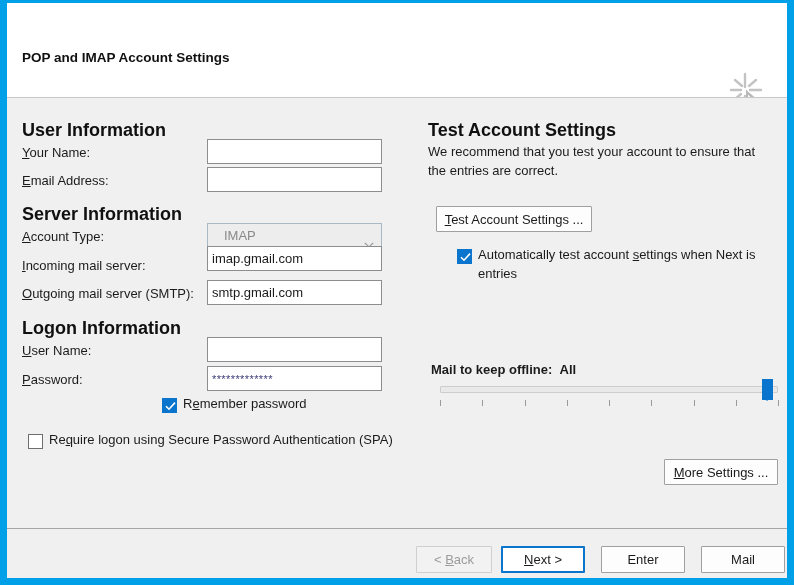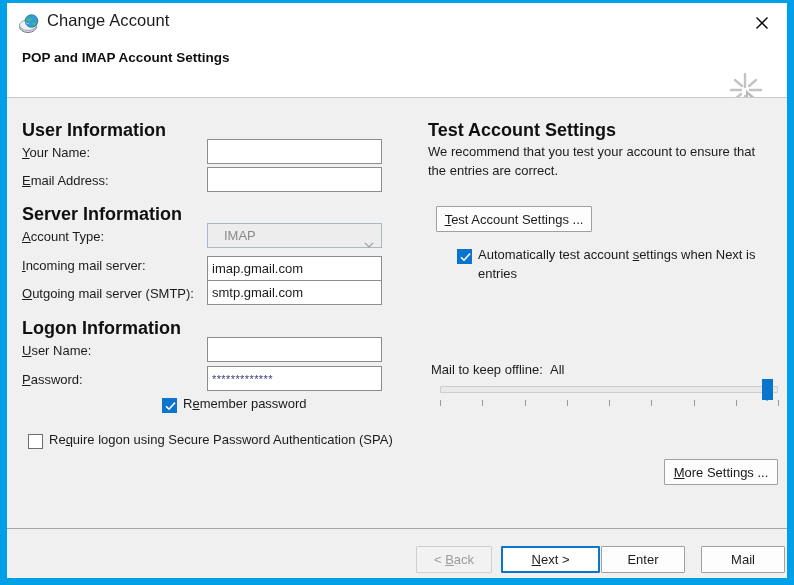--- a/index.html
+++ b/index.html
@@ -120,39 +120,20 @@
     border-left:5.5px solid transparent;border-right:5.5px solid transparent;
     border-top:5px solid #0b74cd;
   }
   .tick-m{position:absolute;width:1px;height:6px;background:#9a9a9a;}
 </style>
 </head>
 <body>
 
 <div class="win">
 
-  <div class="titlebar">
-    <span class="title-icon">
-      <svg width="22" height="22" viewBox="0 0 22 22">
-        <ellipse cx="10" cy="13.5" rx="8.5" ry="6" fill="#d9dde3" stroke="#6f7b88" stroke-width="1"></ellipse>
-        <ellipse cx="10" cy="12.2" rx="8.5" ry="5.2" fill="#eef1f5" stroke="#8c97a3" stroke-width="0.8"></ellipse>
-        <circle cx="13.5" cy="8" r="6.3" fill="#2f9fd6" stroke="#1d6e98" stroke-width="0.8"></circle>
-        <path d="M8 6.5 Q11 4.5 14 6 Q12.5 8.5 10 8 Z" fill="#55b96a"></path>
-        <path d="M14.5 9.5 Q17 9 18.5 10.8 Q16.5 12.6 14 11.6 Z" fill="#55b96a"></path>
-        <path d="M7.3 9.2 Q9 10.8 11 10.6" stroke="#ffffff" stroke-width="0.7" fill="none" opacity="0.6"></path>
-      </svg>
-    </span>
-    <span class="title-text">Change Account</span>
-    <div class="close-btn">
-      <svg width="14" height="14" viewBox="0 0 14 14">
-        <line x1="1.5" y1="1.5" x2="12.5" y2="12.5" stroke="#000" stroke-width="1.3"></line>
-        <line x1="12.5" y1="1.5" x2="1.5" y2="12.5" stroke="#000" stroke-width="1.3"></line>
-      </svg>
-    </div>
-  </div>
 
   <div class="header">
     <h1>POP and IMAP Account Settings</h1>
     <span class="header-deco">
       <svg width="56" height="58" viewBox="0 0 56 58">
         <g stroke="#c3c3c3" stroke-width="2.4" stroke-linecap="round">
           <line x1="22" y1="2" x2="22" y2="15"></line>
           <line x1="22" y1="24" x2="22" y2="33"></line>
           <line x1="8" y1="18" x2="18" y2="18"></line>
           <line x1="27" y1="18" x2="38" y2="18"></line>
@@ -191,21 +172,21 @@
       <span class="arrow">
         <svg width="10" height="6" viewBox="0 0 10 6">
             <polyline points="0.8,0.8 5,5 9.2,0.8" fill="none" stroke="#9a9a9a" stroke-width="1.2"></polyline>
           </svg>
       </span>
     </div>
 
     <div class="lbl" style="left:15px;top:160px;">
       <span class="u">I</span><span>ncoming mail server:</span>
     </div>
-    <div class="fld" style="left:200px;top:158px;width:175px;">imap.gmail.com</div>
+    <div class="fld" style="left:200px;top:148px;width:175px;">imap.gmail.com</div>
 
     <div class="lbl" style="left:15px;top:188px;">
       <span class="u">O</span><span>utgoing mail server (SMTP):</span>
     </div>
     <div class="fld" style="left:200px;top:182px;width:175px;">smtp.gmail.com</div>
 
     <div class="sec-head" style="left:15px;top:220px;">Logon Information</div>
 
     <div class="lbl" style="left:15px;top:245px;">
       <span class="u">U</span><span>ser Name:</span>
@@ -246,21 +227,21 @@
         <svg width="11" height="11" viewBox="0 0 11 11">
             <polyline points="1,5.2 4,8.2 10,1.6" fill="none" stroke="#ffffff" stroke-width="1.6"></polyline>
           </svg>
       </span>
     </div>
     <div class="cbl" style="left:471px;top:149px;">
       <span>Automatically test account </span><span class="u">s</span><span>ettings when Next is</span>
     </div>
     <div class="cbl" style="left:471px;top:168px;">entries</div>
 
-    <div class="lbl" style="left:424px;top:264px;">
+    <div class="lbl" style="left:424px;top:264px;font-weight:bold;">
       <span>Mail to keep offline:</span>&nbsp;&nbsp;<span>All</span>
     </div>
     <div class="slider-track" style="left:433px;top:288px;width:338px;"></div>
     <div class="slider-thumb" style="left:755px;top:281px;"></div>
     <div id="slider-ticks">
         <div class="tick-m" style="left: 433px; top: 302px;"></div>
         <div class="tick-m" style="left: 475.25px; top: 302px;"></div>
         <div class="tick-m" style="left: 517.5px; top: 302px;"></div>
         <div class="tick-m" style="left: 559.75px; top: 302px;"></div>
         <div class="tick-m" style="left: 602px; top: 302px;"></div>
@@ -272,21 +253,21 @@
 
     <div class="btn" style="left:657px;top:361px;width:114px;height:26px;">
       <span><span class="u">M</span><span>ore Settings ...</span></span>
     </div>
 
     <div class="body-rule"></div>
 
     <div class="btn disabled" style="left:409px;top:448px;width:76px;height:27px;">
       <span><span>&lt; </span><span class="u">B</span><span>ack</span></span>
     </div>
-    <div class="btn focus" style="left:494px;top:448px;width:99px;height:27px;">
+    <div class="btn focus" style="left:494px;top:448px;width:84px;height:27px;">
       <span><span class="u">N</span><span>ext &gt;</span></span>
     </div>
     <div class="btn" style="left:594px;top:448px;width:84px;height:27px;">
       <span>Enter</span>
     </div>
     <div class="btn" style="left:694px;top:448px;width:84px;height:27px;">
       <span>Mail</span>
     </div>
 
   </div>

